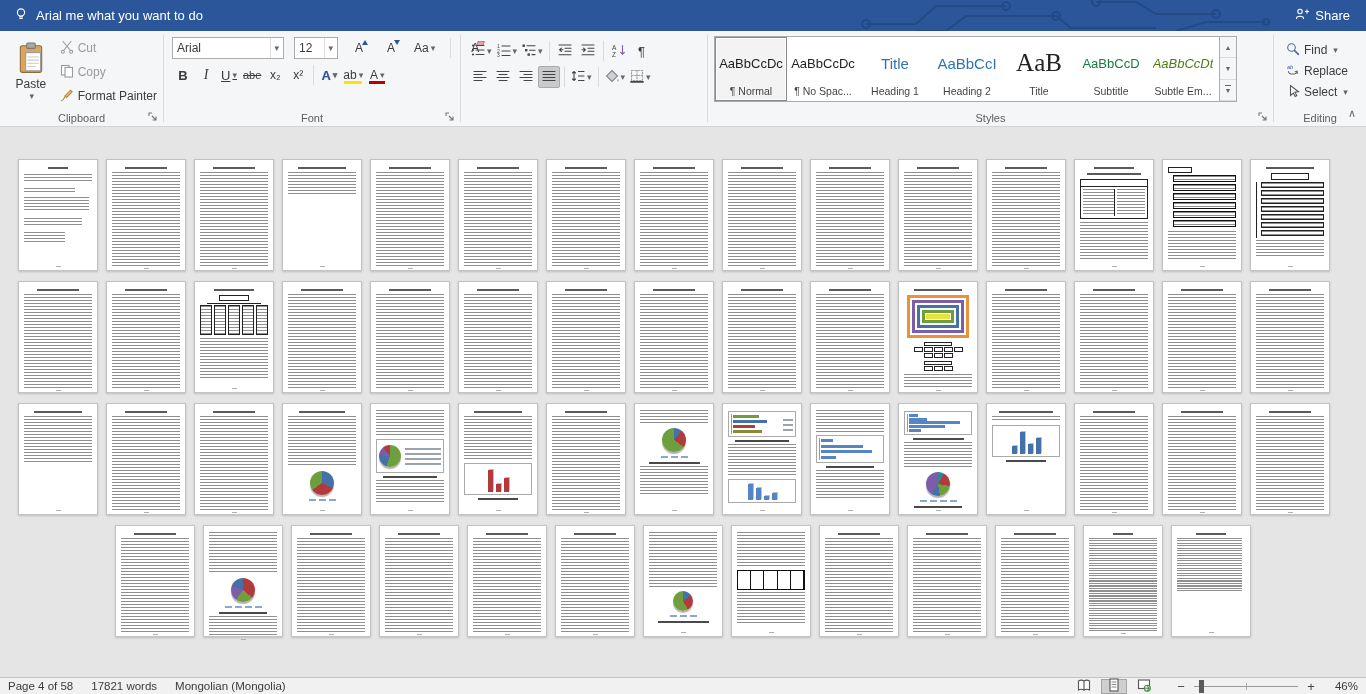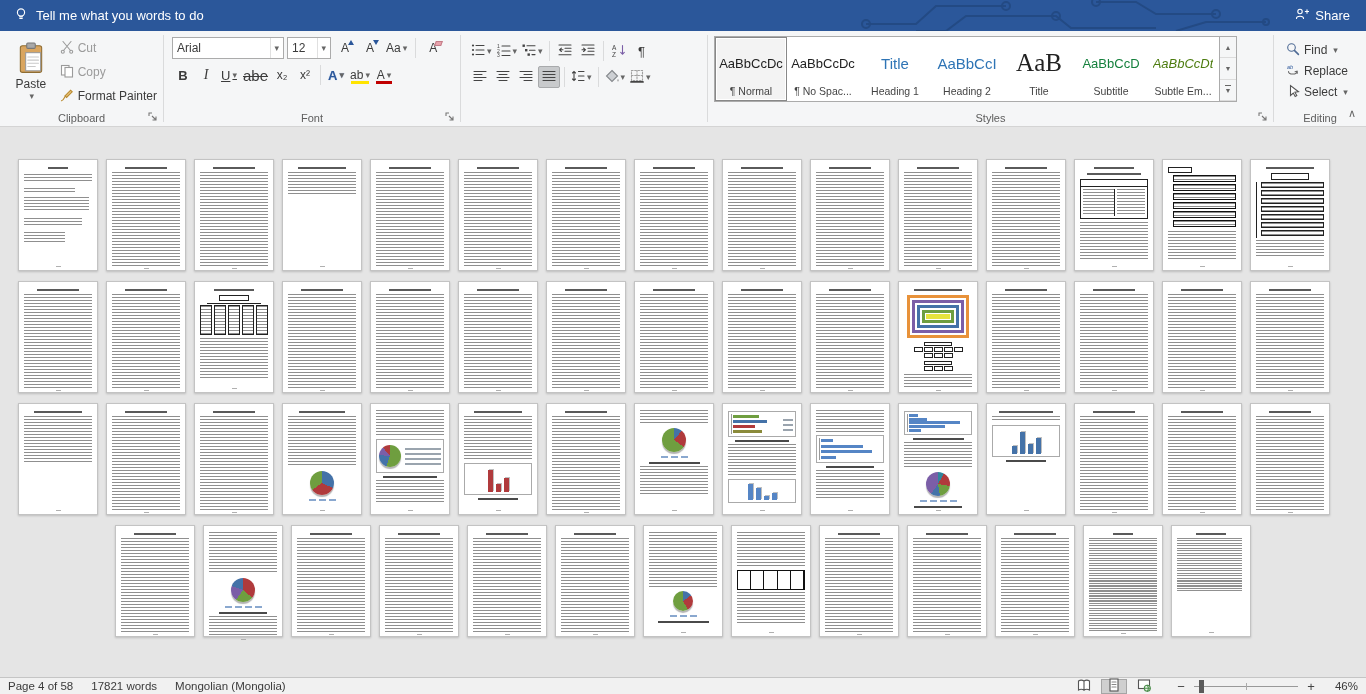--- a/index.html
+++ b/index.html
@@ -22,32 +22,32 @@
   .glabel{height:17px;display:flex;align-items:center;justify-content:center;font-size:11px;color:#5d5d5d;position:relative;}
   .glabel .txt{margin:0 auto;}
   .launcher{position:absolute;right:2px;bottom:3px;width:12px;height:12px;}
 
   .paste{display:flex;flex-direction:column;align-items:center;justify-content:center;width:52px;height:72px;margin:2px 2px 0 6px;border:1px solid transparent;border-radius:2px;}
   .clipcol{display:flex;flex-direction:column;gap:2px;margin-top:4px;}
   .smallbtn{display:flex;align-items:center;gap:4px;height:22px;padding:0 4px;white-space:nowrap;}
   .smallbtn.disabled{color:#9b9b9b;}
   .caret{font-size:9px;color:#666;margin-left:2px;}
 
-  .fonttop{display:flex;align-items:center;gap:3px;margin:4px 2px 2px 6px;}
+  .fonttop{display:flex;align-items:center;gap:10px;margin:4px 2px 2px 6px;}
   .combo{background:#fff;border:1px solid #ababab;height:22px;display:flex;align-items:center;padding:0 4px;gap:4px;}
   .combo .cv{flex:1;}
   .combo .caret{border-left:1px solid #e0e0e0;padding-left:3px;height:100%;display:flex;align-items:center;}
   .btnrow{display:flex;align-items:center;gap:1px;margin:2px 2px 0 6px;height:24px;}
   .ibtn{min-width:22px;height:22px;display:flex;align-items:center;justify-content:center;border-radius:2px;padding:0 2px;position:relative;}
   .ibtn.active{background:#c8cacc;border:1px solid #a8aaac;}
   .vsep{width:1px;background:#dadbdc;height:20px;margin:0 3px;}
   .g-b{font-weight:bold;font-size:13px;}
   .g-i{font-style:italic;font-family:"Liberation Serif",serif;font-size:14px;}
   .g-u{text-decoration:underline;font-size:13px;}
-  .g-strike{text-decoration:line-through;font-size:15px;}
+  .g-strike{text-decoration:line-through;font-size:11px;}
   .g-sub,.g-sup{font-size:12px;}
   .g-eff{color:#2b579a;font-weight:bold;font-size:13px;text-shadow:0 0 1px #9ab6e4;}
   .underbar{position:absolute;left:3px;right:3px;bottom:2px;height:3px;}
   .tri{width:0;height:0;border-left:3px solid transparent;border-right:3px solid transparent;position:absolute;top:3px;right:2px;}
   .tri.up{border-bottom:5px solid #2b579a;}
   .tri.dn{border-top:5px solid #2b579a;}
   .pinkblock{position:absolute;right:2px;top:4px;width:7px;height:5px;background:#e8a2ac;border:1px solid #c27d88;transform:skewX(-20deg);}
 
   
   .stylesgrp{flex:1;min-width:0;}
@@ -144,21 +144,21 @@
         <circle cx="360" cy="14" r="4"></circle>
         <circle cx="240" cy="2" r="4"></circle>
       <path d="M320 31 L350 22 L410 22"></path>
         <circle cx="410" cy="22" r="3"></circle>
     </svg>
     <div class="tellme">
       <span><svg width="14" height="14" viewBox="0 0 14 14" fill="none" stroke="#444" stroke-width="1.1" stroke-linecap="round">
             <circle cx="7" cy="5.5" r="3.6" stroke="#fff"></circle>
             <path d="M5.5 9.8h3M5.8 11.4h2.4" stroke="#fff"></path>
           </svg></span>
-      <span>Tell me what you words to do</span>
+      <span>Arial me what you want to do</span>
     </div>
     <div class="share">
       <span><svg width="14" height="14" viewBox="0 0 14 14" fill="none" stroke="#444" stroke-width="1.1" stroke-linecap="round">
             <circle cx="5" cy="4.5" r="2.2" stroke="#fff"></circle>
             <path d="M1.5 11.5c0-3 7-3 7 0" stroke="#fff"></path>
             <path d="M10.3 4.5h3.4M12 2.8v3.4" stroke="#fff"></path>
           </svg></span>
       <span>Share</span>
     </div>
   </div>

